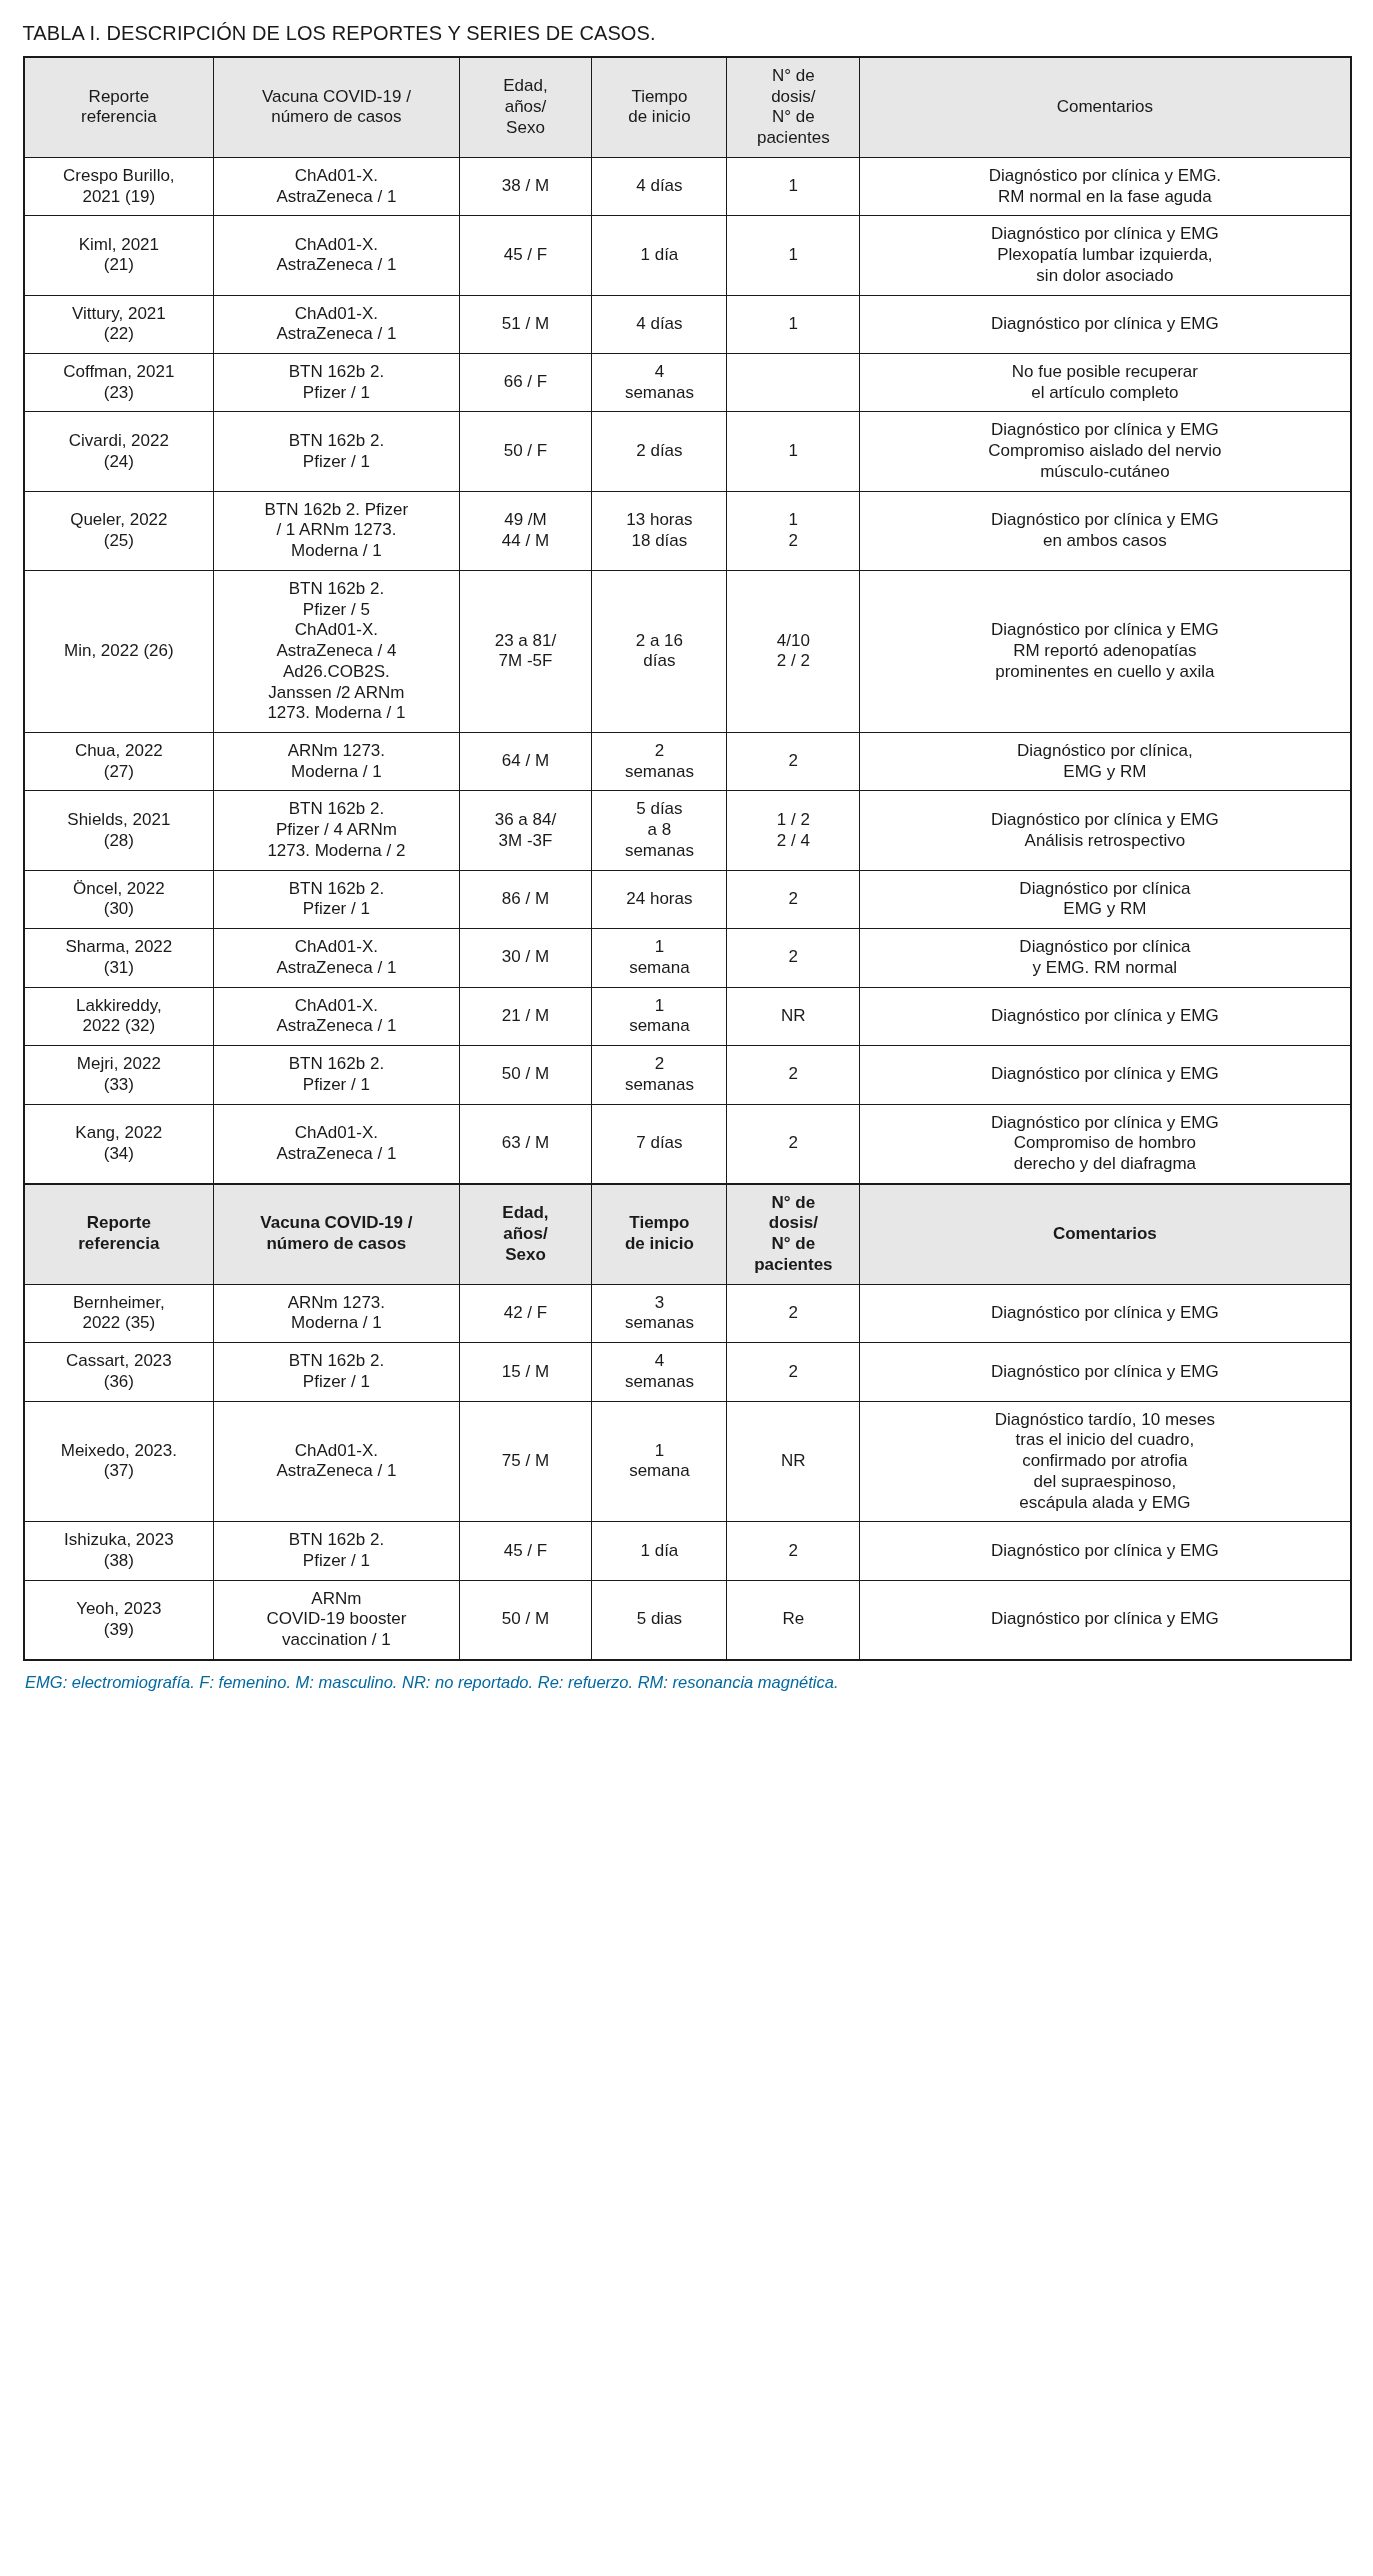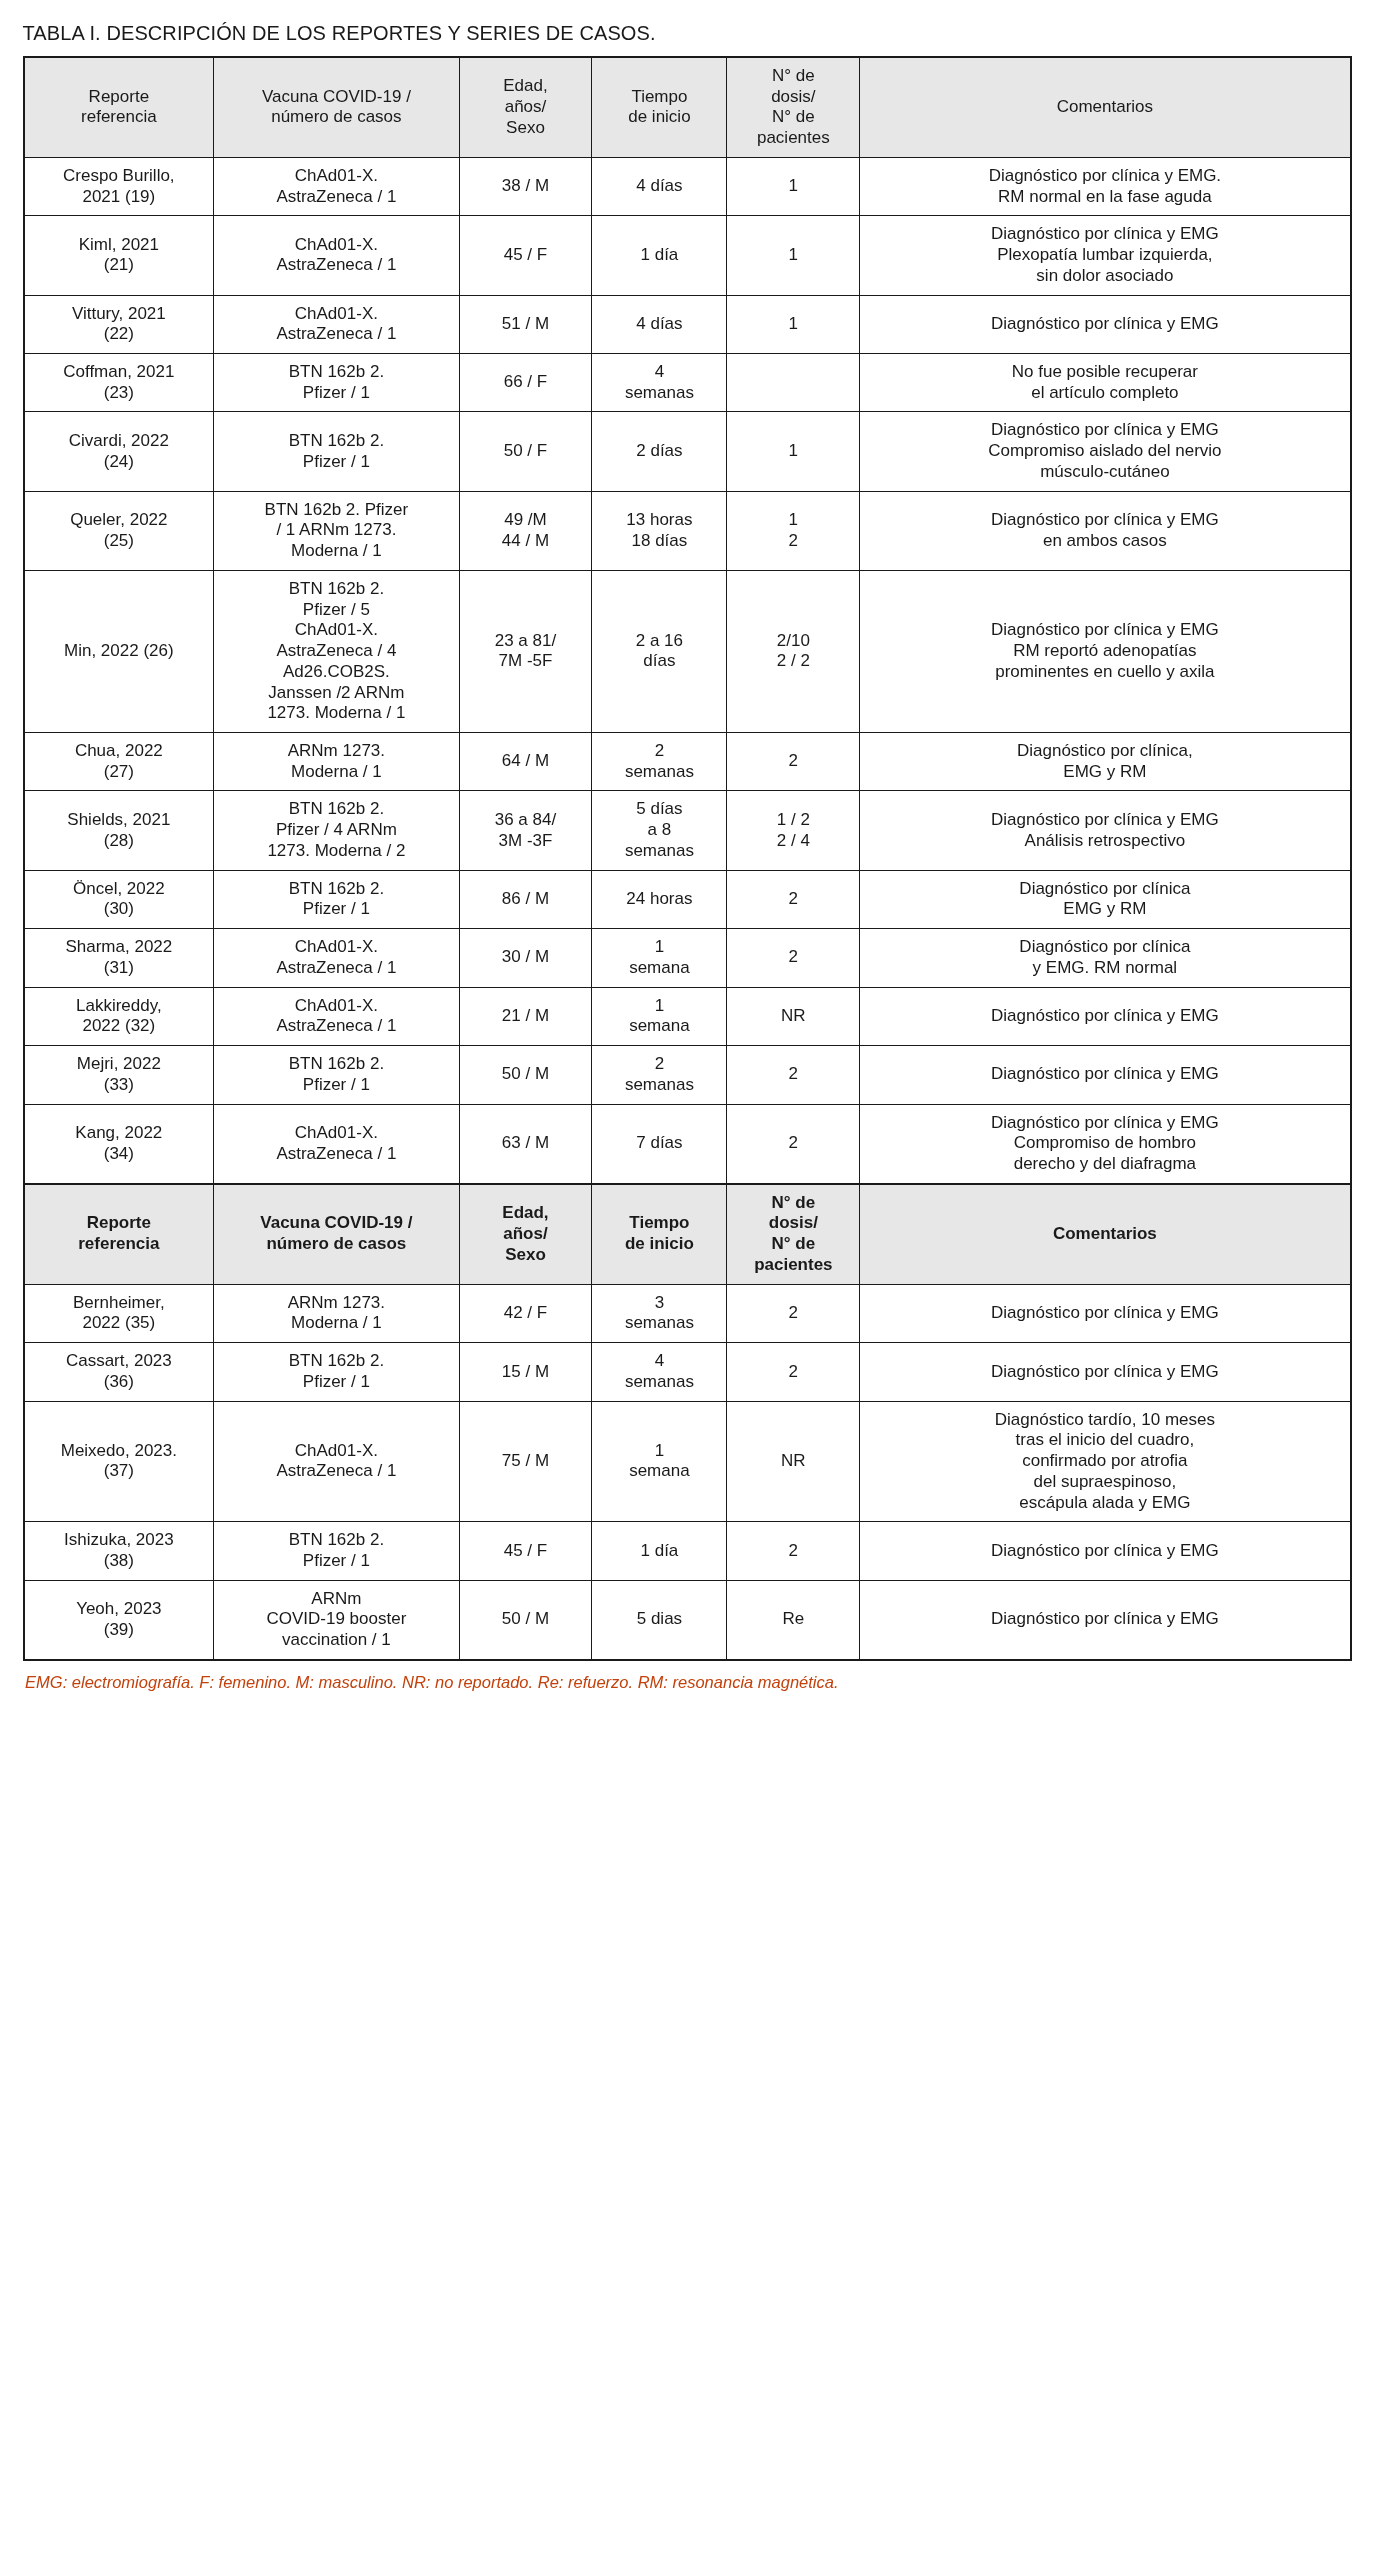--- a/index.html
+++ b/index.html
@@ -54,21 +54,21 @@
   .col-0 { width: 169px; }
   .col-1 { width: 218px; }
   .col-2 { width: 118px; }
   .col-3 { width: 120px; }
   .col-4 { width: 118px; }
   .col-5 { width: 436px; }
   .footnote {
     font-size: 16.5px;
     font-style: italic;
     margin-top: 12px;
-    color: #c2410c;
+    color: #0369a1;
     padding-left: 2.6px;
   }
   .cell-multiline { white-space: pre-line; }
 </style>
 </head>
 <body>
 
 <div class="page">
 
   <div class="table-caption">TABLA I. DESCRIPCIÓN DE LOS REPORTES Y SERIES DE CASOS.</div>
@@ -179,21 +179,21 @@
 Pfizer / 5
 ChAd01-X.
 AstraZeneca / 4
 Ad26.COB2S.
 Janssen /2 ARNm
 1273. Moderna / 1</td>
         <td class="cell-multiline">23 a 81/
 7M -5F</td>
         <td class="cell-multiline">2 a 16
 días</td>
-        <td class="cell-multiline">2/10
+        <td class="cell-multiline">4/10
 2 / 2</td>
         <td class="cell-multiline">Diagnóstico por clínica y EMG
 RM reportó adenopatías
 prominentes en cuello y axila</td>
       </tr>
       <tr>
         <td class="cell-multiline">Chua, 2022
 (27)</td>
         <td class="cell-multiline">ARNm 1273.
 Moderna / 1</td>

